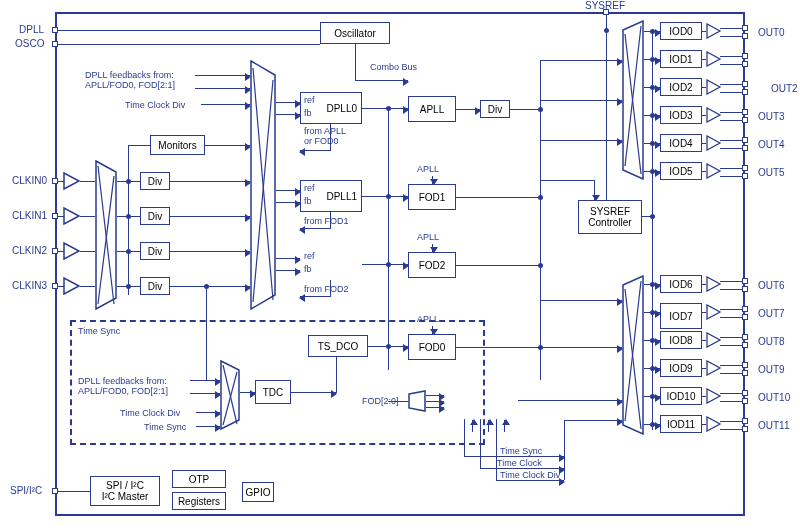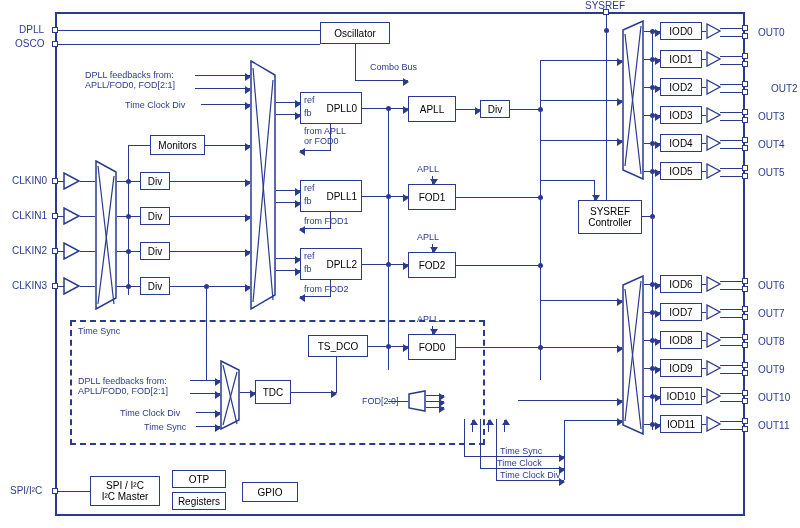--- a/index.html
+++ b/index.html
@@ -257,23 +257,20 @@
 
   <div class="block" style="left:300px; top:180px; width:62px; height:32px; justify-content:flex-end; padding-right:4px;">
       <span>DPLL1</span>
     </div>
   <div class="label small-label" style="left:304px; top:183px;">ref</div>
   <div class="label small-label" style="left:304px; top:196px;">fb</div>
   <div class="label small-label" style="left:304px; top:216px;">from FOD1</div>
   <div class="line-h arrow-l" style="left:300px; top:228px; width:30px;"></div>
   <div class="line-v" style="left:330px; top:212px; height:17px;"></div>
 
-  <div class="block" style="left:300px; top:248px; width:62px; height:32px; justify-content:flex-end; padding-right:4px;">
-      <span>DPLL2</span>
-    </div>
   <div class="label small-label" style="left:304px; top:251px;">ref</div>
   <div class="label small-label" style="left:304px; top:264px;">fb</div>
   <div class="label small-label" style="left:304px; top:284px;">from FOD2</div>
   <div class="line-h arrow-l" style="left:300px; top:296px; width:30px;"></div>
   <div class="line-v" style="left:330px; top:280px; height:17px;"></div>
 
   <div class="line-h arrow-r" style="left:362px; top:108px; width:46px;"></div>
   <div class="block" style="left:408px; top:96px; width:48px; height:26px;">
       <span>APLL</span>
     </div>
@@ -427,21 +424,21 @@
   </div>
   <div class="line-h arrow-r" style="left:540px; top:300px; width:82px;"></div>
   <div class="line-h arrow-r" style="left:540px; top:347px; width:82px;"></div>
   <div class="line-h arrow-r" style="left:518px; top:400px; width:104px;"></div>
   <div class="line-h arrow-r" style="left:564px; top:420px; width:58px;"></div>
   <div class="line-v" style="left:564px; top:420px; height:60px;"></div>
 
   <div class="block" style="left:660px; top:275px; width:42px; height:18px;">
       <span>IOD6</span>
     </div>
-  <div class="block" style="left:660px; top:303px; width:42px; height:18px;">
+  <div class="block" style="left:660px; top:303px; width:42px; height:26px;">
       <span>IOD7</span>
     </div>
   <div class="block" style="left:660px; top:331px; width:42px; height:18px;">
       <span>IOD8</span>
     </div>
   <div class="block" style="left:660px; top:359px; width:42px; height:18px;">
       <span>IOD9</span>
     </div>
   <div class="block" style="left:660px; top:387px; width:42px; height:18px;">
       <span>IOD10</span>
@@ -603,18 +600,18 @@
   <div class="dot" style="left:650px; top:422px;"></div>
 
   <div class="block" style="left:90px; top:476px; width:70px; height:30px; white-space:pre;"><span>SPI / I²C
 I²C Master</span></div>
   <div class="block" style="left:172px; top:470px; width:54px; height:18px;">
       <span>OTP</span>
     </div>
   <div class="block" style="left:172px; top:492px; width:54px; height:18px;">
       <span>Registers</span>
     </div>
-  <div class="block" style="left:242px; top:482px; width:56px; height:20px;">
+  <div class="block" style="left:242px; top:482px; width:32px; height:20px;">
       <span>GPIO</span>
     </div>
   <div class="line-h" style="left:58px; top:491px; width:32px;"></div>
 
 </div>
 
 </body></html>

